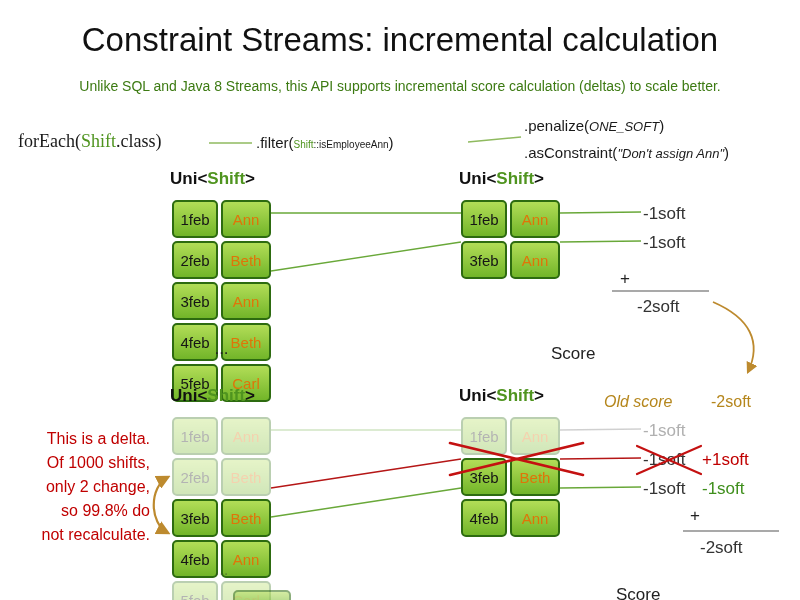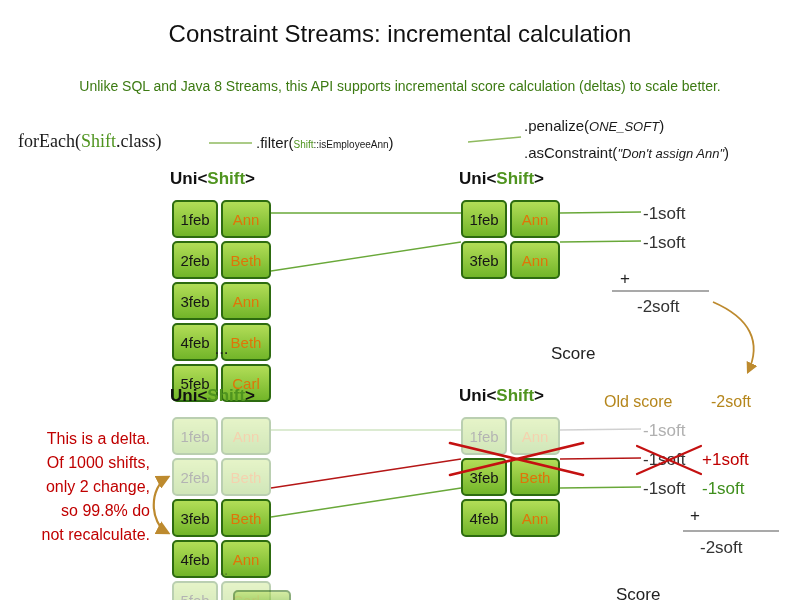--- a/index.html
+++ b/index.html
@@ -1,21 +1,21 @@
 <!DOCTYPE html>
 <html><head>
 <meta charset="utf-8">
 <style>
   * { margin:0; padding:0; box-sizing:border-box; }
   html,body { background:#fff; }
   body { width:800px; height:600px; font-family:"Liberation Sans", sans-serif; }
   .stage { position:relative; width:800px; height:600px; background:#fff; overflow:hidden; }
   .txt { position:absolute; white-space:nowrap; line-height:1.2; color:#1a1a1a; }
   .center { width:800px; text-align:center; }
-  .title { top:20px; font-size:24px; color:#111; }
+  .title { top:20px; font-size:33px; color:#111; }
   .subtitle { top:78px; font-size:14px; color:#3c7a12; }
   .green { color:#4f941f; }
   .code { font-size:15px; color:#1a1a1a; }
   .code .sm { font-size:10px; }
   .code .xs { font-size:13px;font-style:italic; }
   .code-big { font-size:18px; }
   .uni { font-size:17px; color:#111;font-weight:bold; }
   .shift-table { position:absolute; display:flex; flex-direction:column; gap:3px; }
   .shift-row { display:flex; gap:3px; }
   .cellbox { height:38px; border:2px solid #2d6b10; border-radius:5px;
@@ -93,21 +93,21 @@
         <span class="cellbox name">Ann</span>
       </div>
   </div>
 
   <div class="txt score" style="left:643px; top:204px;">-1soft</div>
   <div class="txt score" style="left:643px; top:233px;">-1soft</div>
   <div class="txt plus" style="left:620px; top:269px;">+</div>
   <div class="txt scorelbl" style="left:551px; top:297px;">Score</div>
   <div class="txt score" style="left:637px; top:297px;">-2soft</div>
 
-  <div class="txt gold" style="left:604px; top:392px;">Old score</div>
+  <div class="txt gold" style="left:604px; top:392px;font-style:italic;">Old score</div>
   <div class="txt gold" style="left:711px; top:392px;">-2soft</div>
 
   <div class="txt uni" style="left:170px; top:386px;"><span>Uni&lt;</span><span class="green">Shift</span><span>&gt;</span></div>
 
   <div class="shift-table" style="left:172px; top:417px;">
     <div class="shift-row faded">
         <span class="cellbox date">1feb</span>
         <span class="cellbox name">Ann</span>
       </div>
     <div class="shift-row faded">

